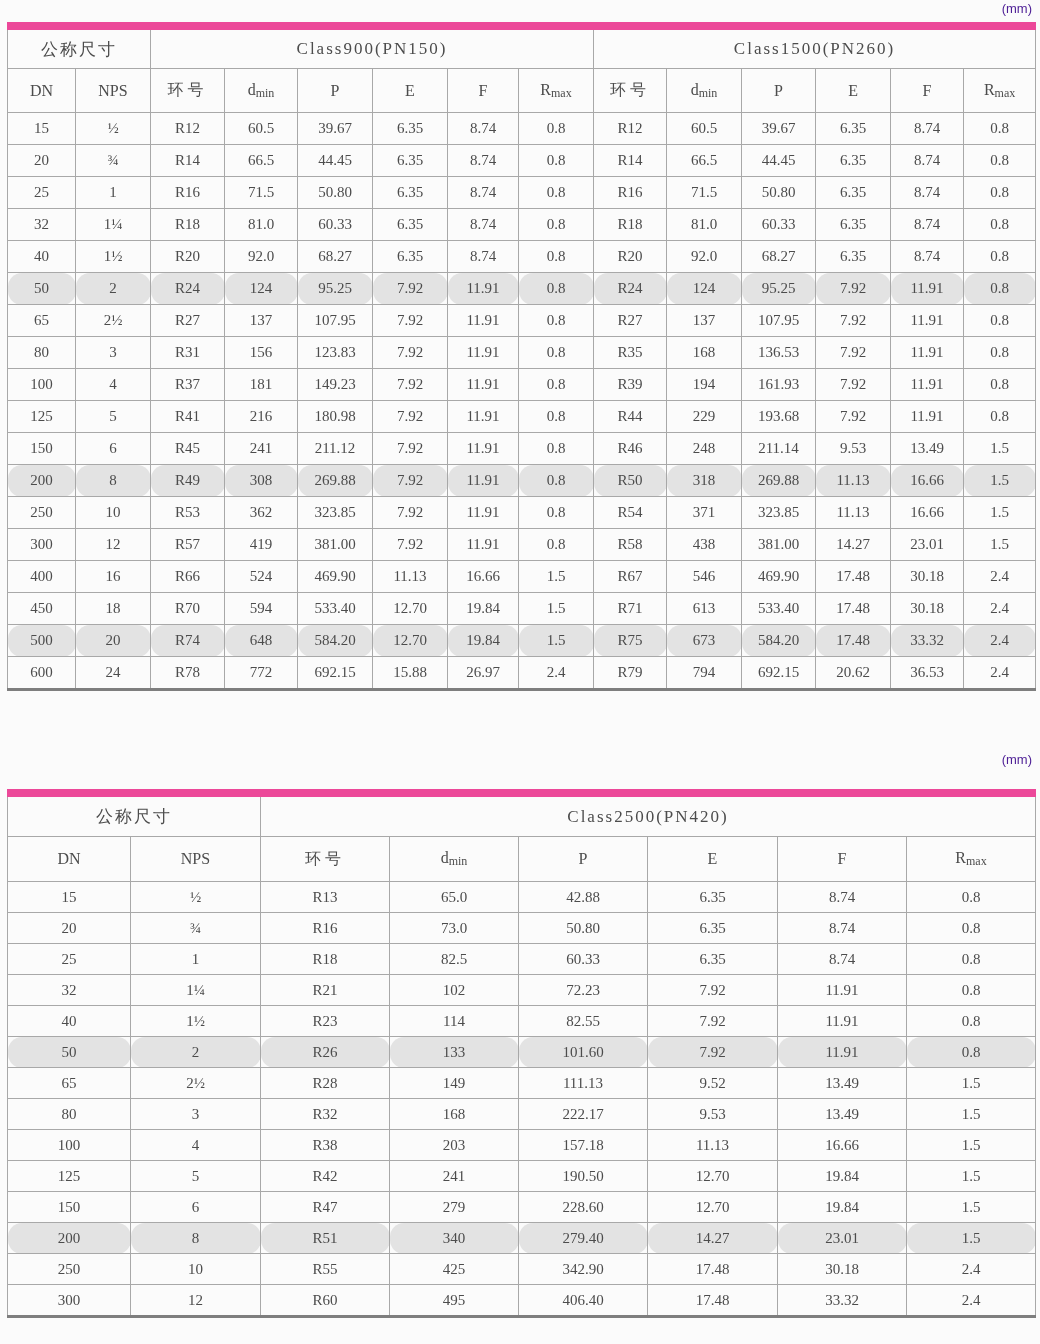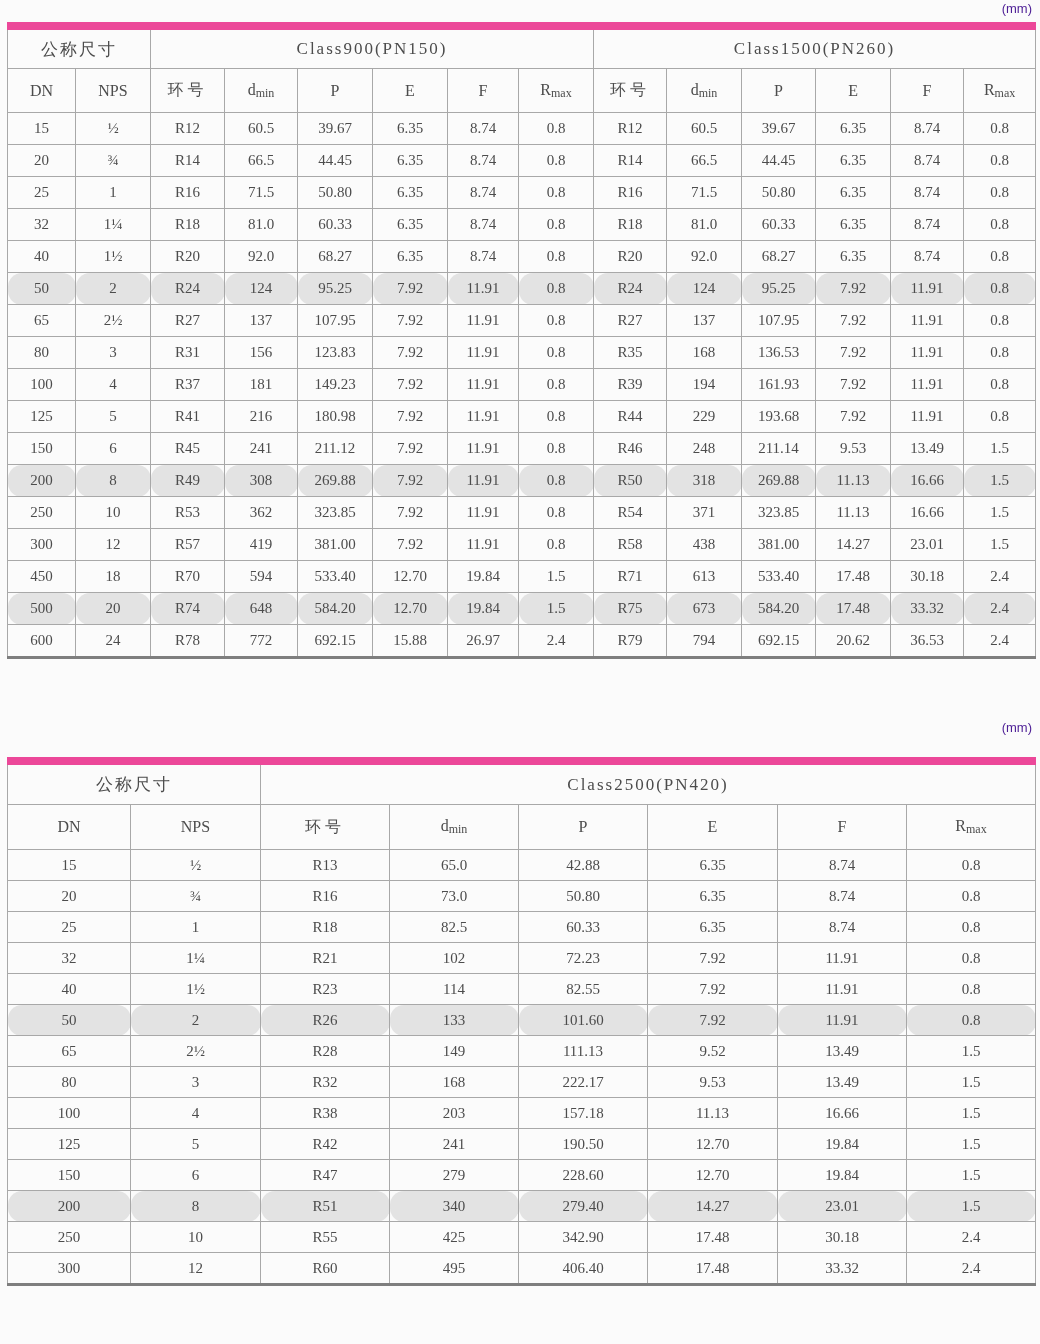--- a/index.html
+++ b/index.html
@@ -332,20 +332,36 @@
           <td>11.91</td>
           <td>0.8</td>
           <td>R58</td>
           <td>438</td>
           <td>381.00</td>
           <td>14.27</td>
           <td>23.01</td>
           <td>1.5</td>
         </tr>
         <tr>
+          <td>400</td>
+          <td>16</td>
+          <td>R66</td>
+          <td>524</td>
+          <td>469.90</td>
+          <td>11.13</td>
+          <td>16.66</td>
+          <td>1.5</td>
+          <td>R67</td>
+          <td>546</td>
+          <td>469.90</td>
+          <td>17.48</td>
+          <td>30.18</td>
+          <td>2.4</td>
+        </tr>
+        <tr>
           <td>450</td>
           <td>18</td>
           <td>R70</td>
           <td>594</td>
           <td>533.40</td>
           <td>12.70</td>
           <td>19.84</td>
           <td>1.5</td>
           <td>R71</td>
           <td>613</td>

